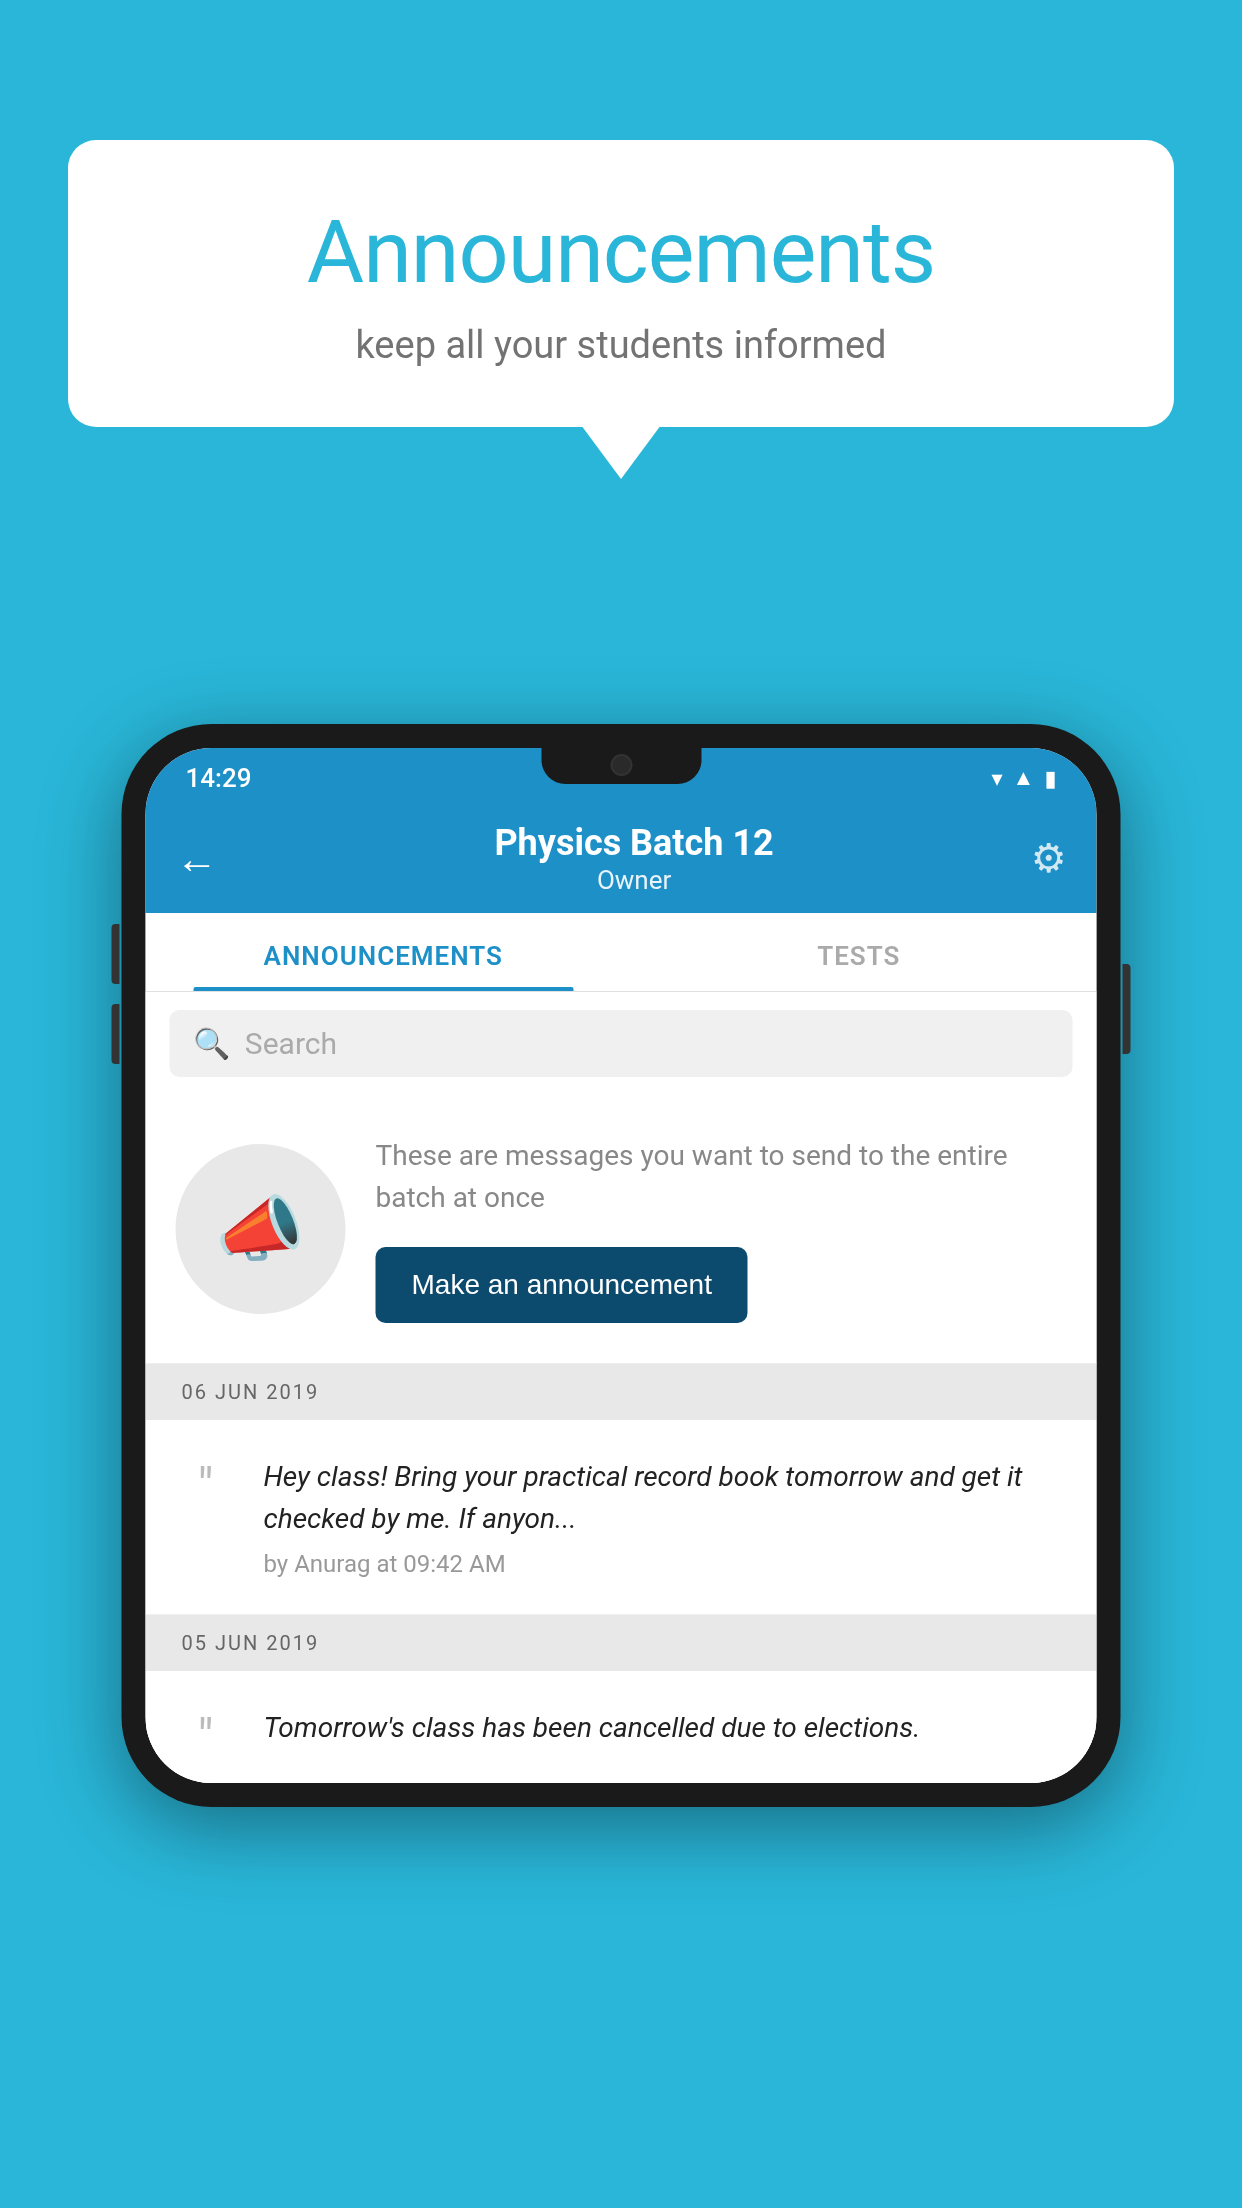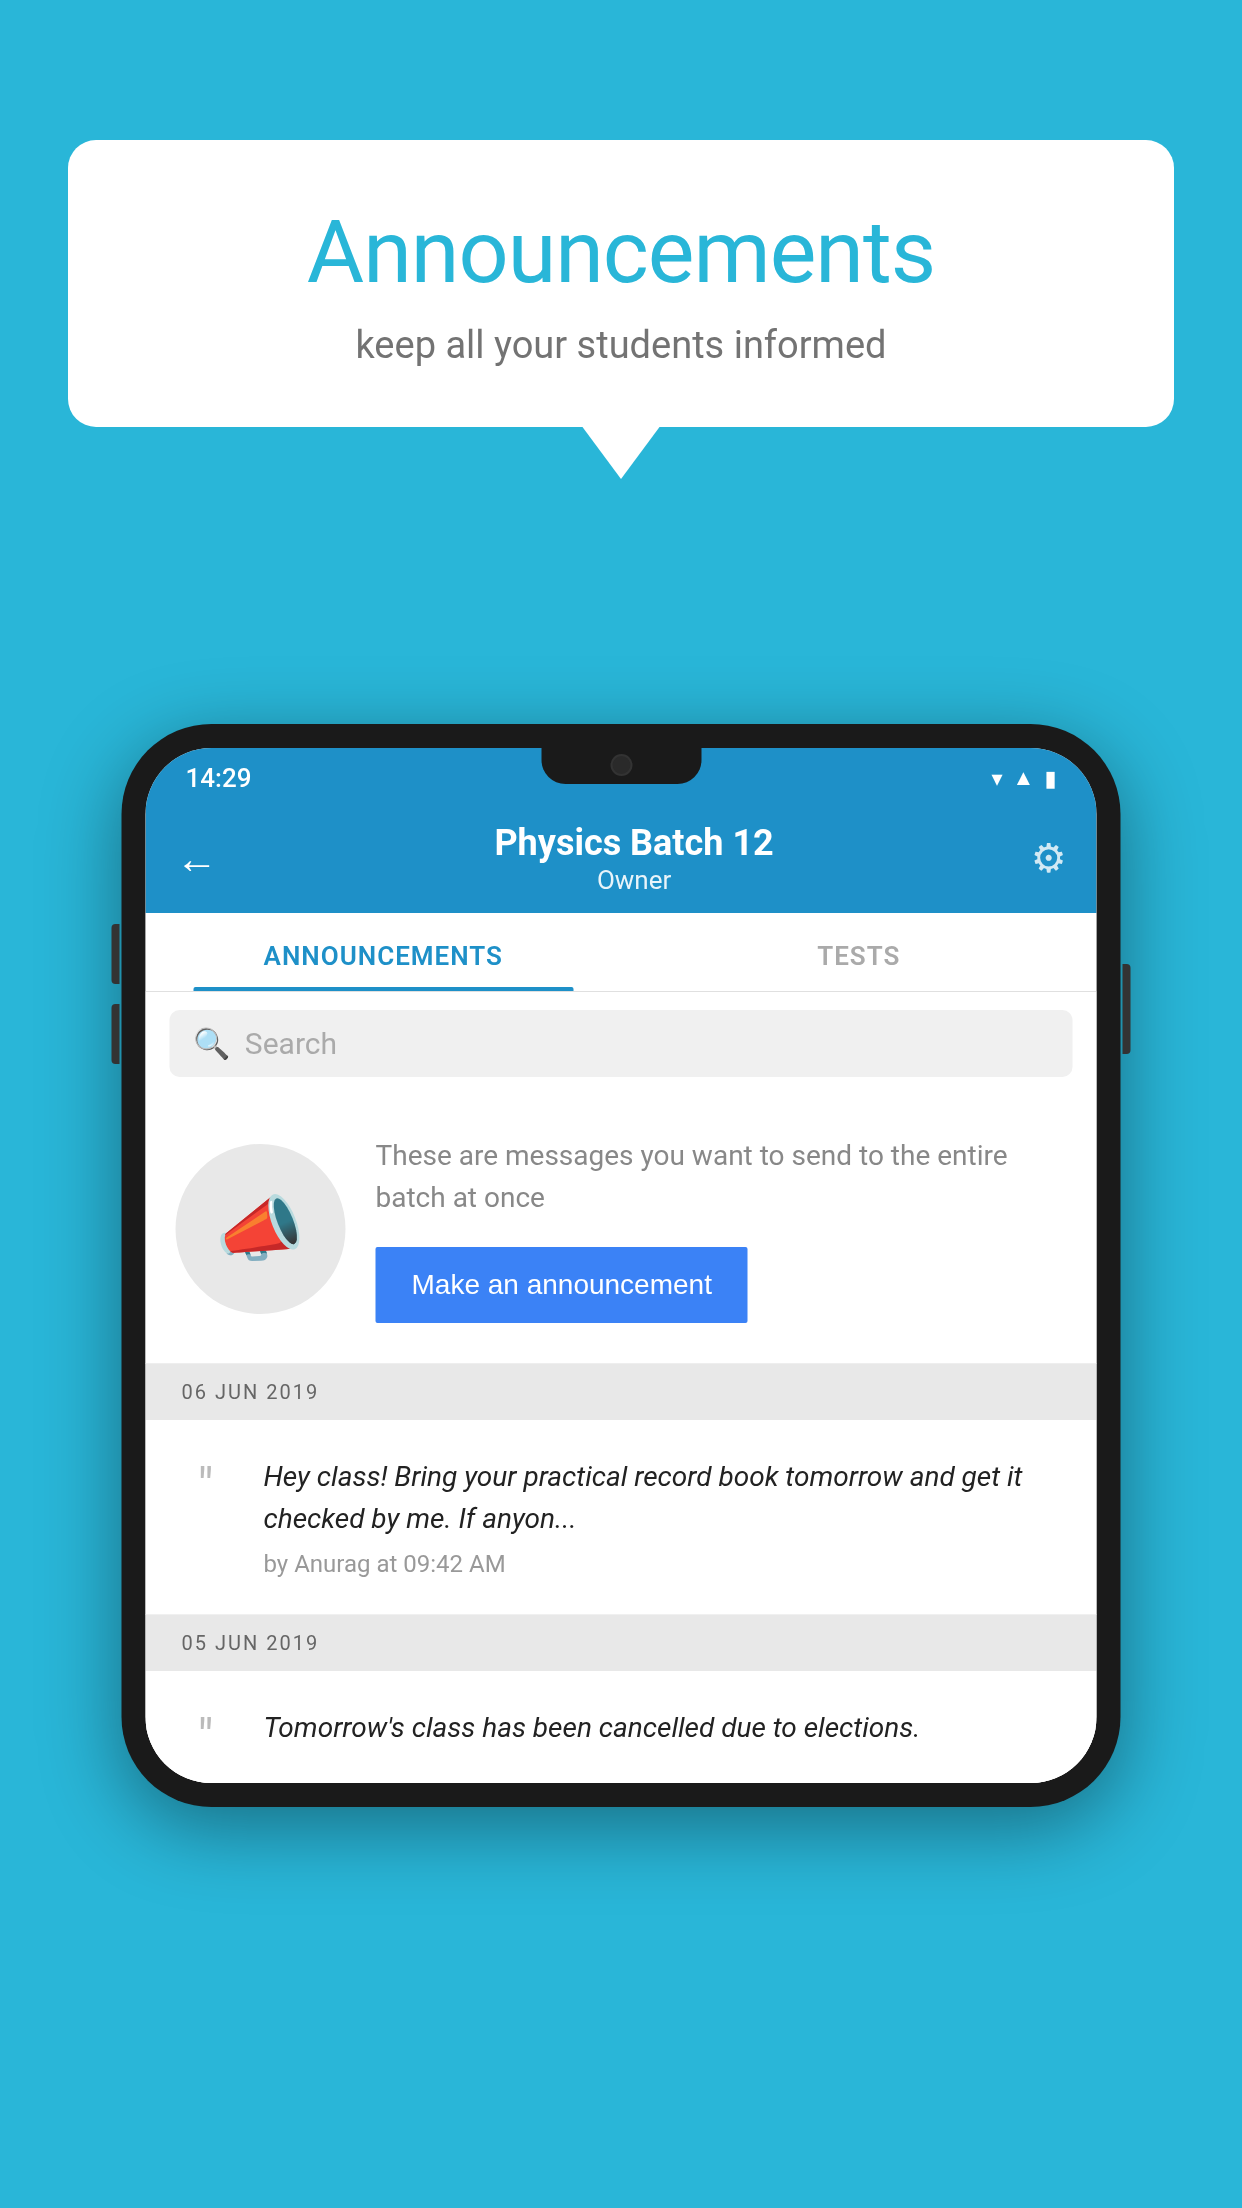--- a/index.html
+++ b/index.html
@@ -267,24 +267,24 @@
     .promo-right {
       flex: 1;
     }
     .promo-desc {
       color: #888;
       font-size: 28px;
       line-height: 1.5;
       margin-bottom: 28px;
     }
     .make-announcement-btn {
-      background: #3b82f6;
+      background: #0c4a6e;
       color: #fff;
       border: none;
-      border-radius: 2px;
+      border-radius: 10px;
       padding: 22px 36px;
       font-size: 28px;
       font-weight: 500;
       cursor: pointer;
       display: inline-block;
     }
 
     
     .date-separator {
       background: #e8e8e8;

